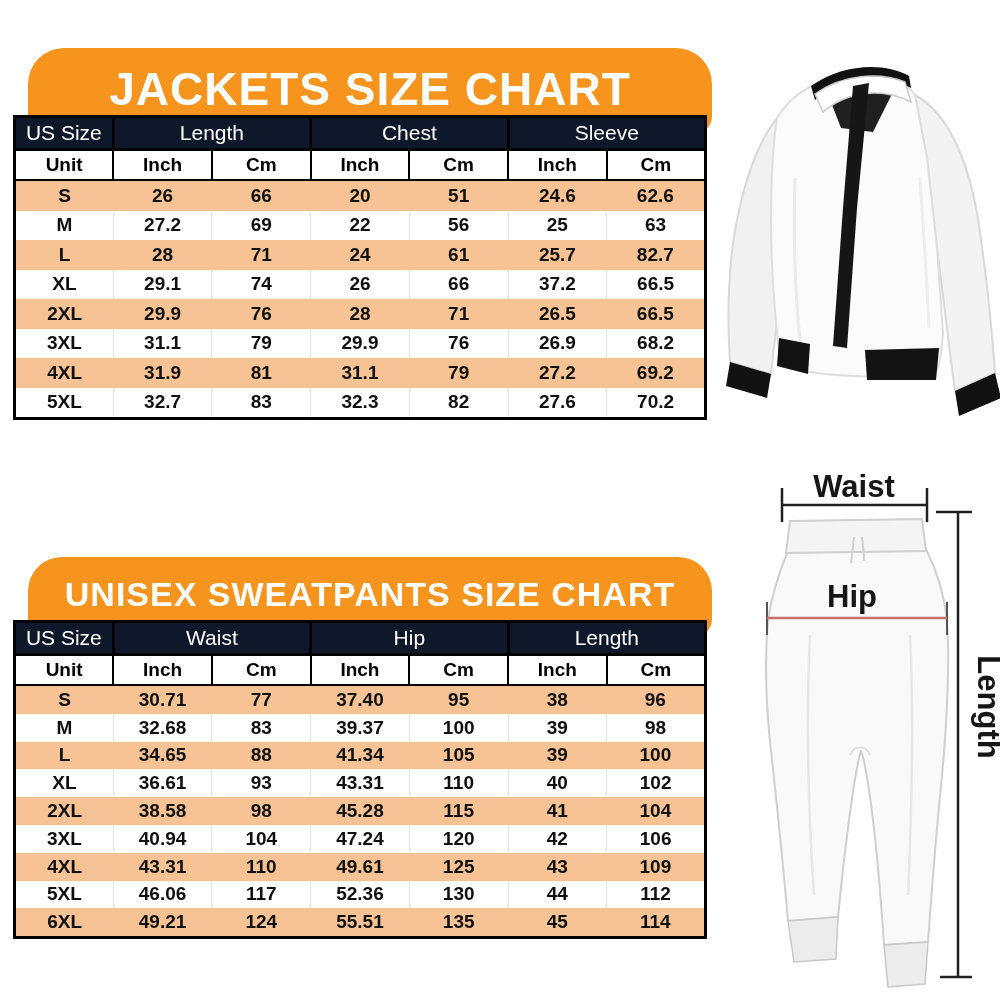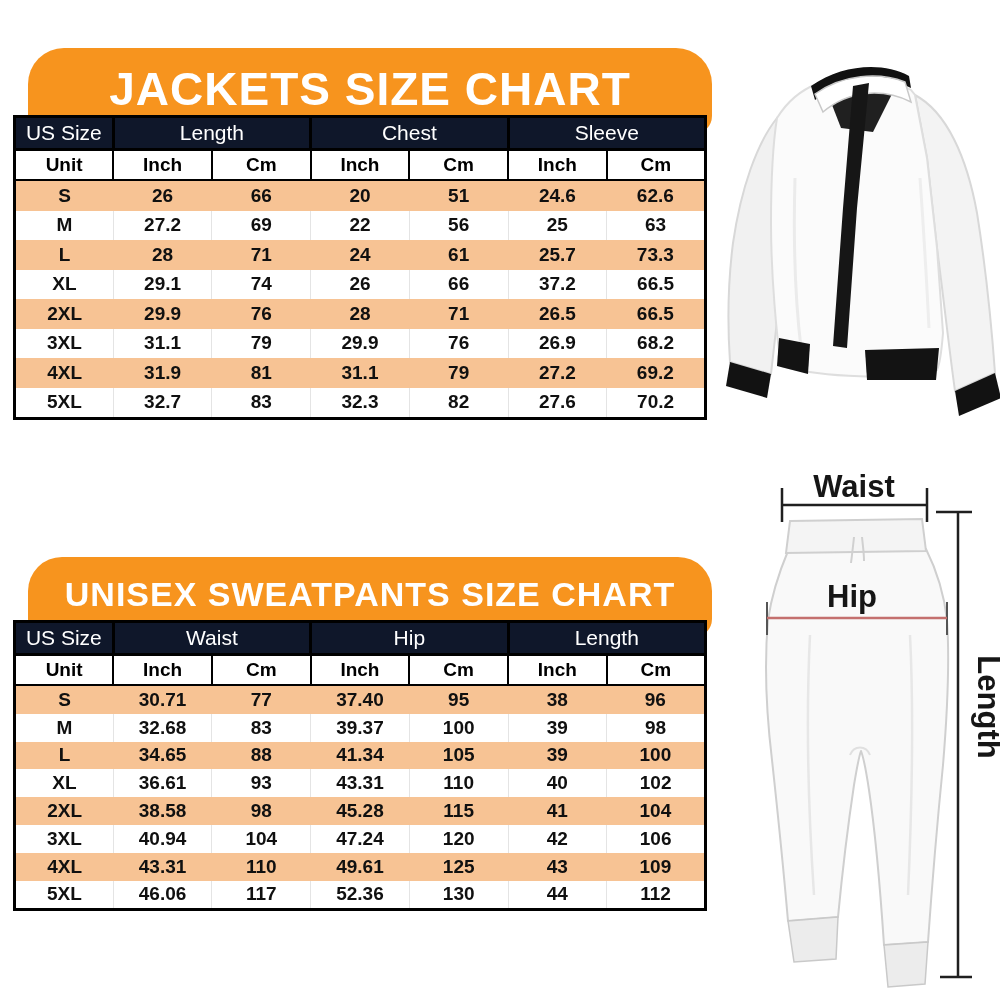--- a/index.html
+++ b/index.html
@@ -83,21 +83,21 @@
             <td>25</td>
             <td>63</td>
           </tr>
           <tr>
             <td>L</td>
             <td>28</td>
             <td>71</td>
             <td>24</td>
             <td>61</td>
             <td>25.7</td>
-            <td>73.3</td>
+            <td>82.7</td>
           </tr>
           <tr>
             <td>XL</td>
             <td>29.1</td>
             <td>74</td>
             <td>26</td>
             <td>66</td>
             <td>37.2</td>
             <td>66.5</td>
           </tr>
@@ -239,20 +239,29 @@
           </tr>
           <tr>
             <td>5XL</td>
             <td>46.06</td>
             <td>117</td>
             <td>52.36</td>
             <td>130</td>
             <td>44</td>
             <td>112</td>
           </tr>
+          <tr>
+            <td>6XL</td>
+            <td>49.21</td>
+            <td>124</td>
+            <td>55.51</td>
+            <td>135</td>
+            <td>45</td>
+            <td>114</td>
+          </tr>
         </tbody>
     </table>
   </section>
 
   <svg class="product" style="left:715px;top:28px;width:290px;height:395px" viewBox="0 0 290 395">
 
     <path d="M200,67 C232,84 252,130 262,185 C270,235 276,290 280,345 L240,363 C234,320 228,265 222,220 L212,130 Z" fill="#f3f3f3" stroke="#d8d8d8" stroke-width="2"></path>
 
     <path d="M62,90 C42,115 26,160 18,215 C12,262 13,305 15,334 L56,346 C60,310 66,258 72,212 L82,135 Z" fill="#f1f1f1" stroke="#d8d8d8" stroke-width="2"></path>
 

